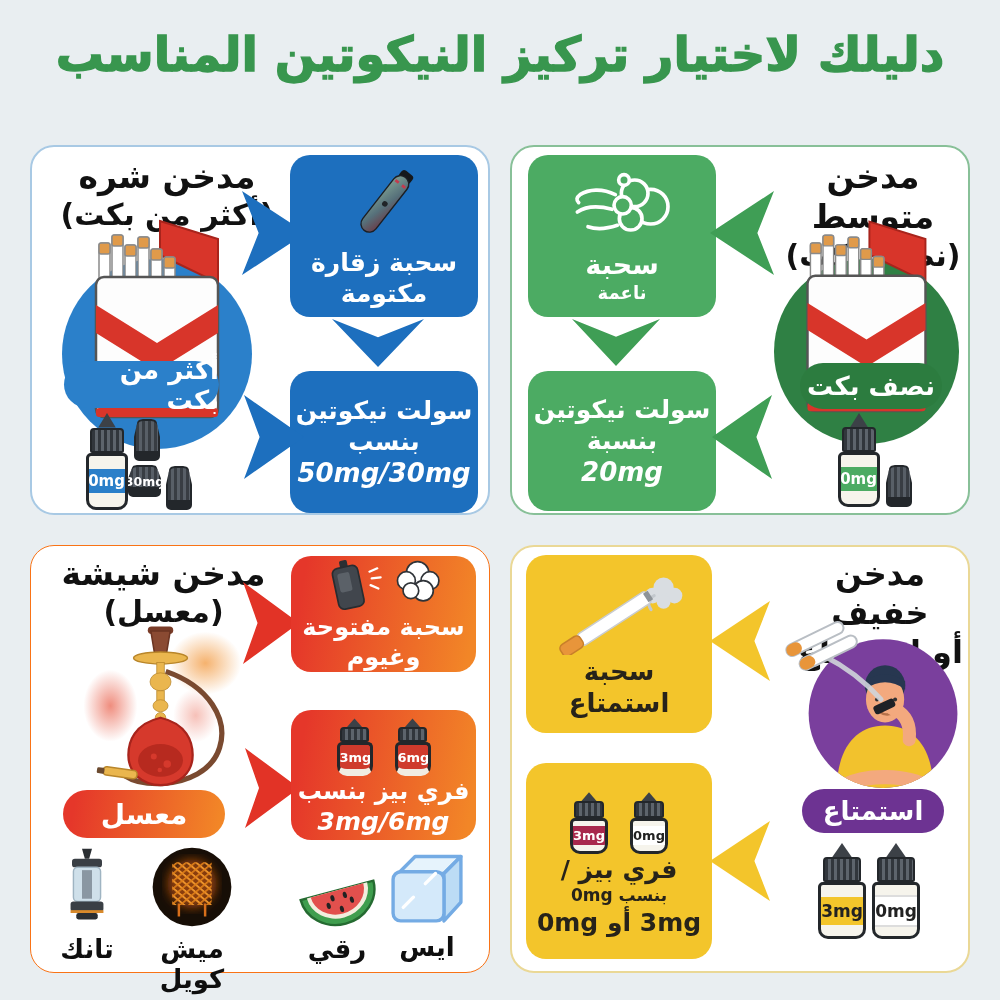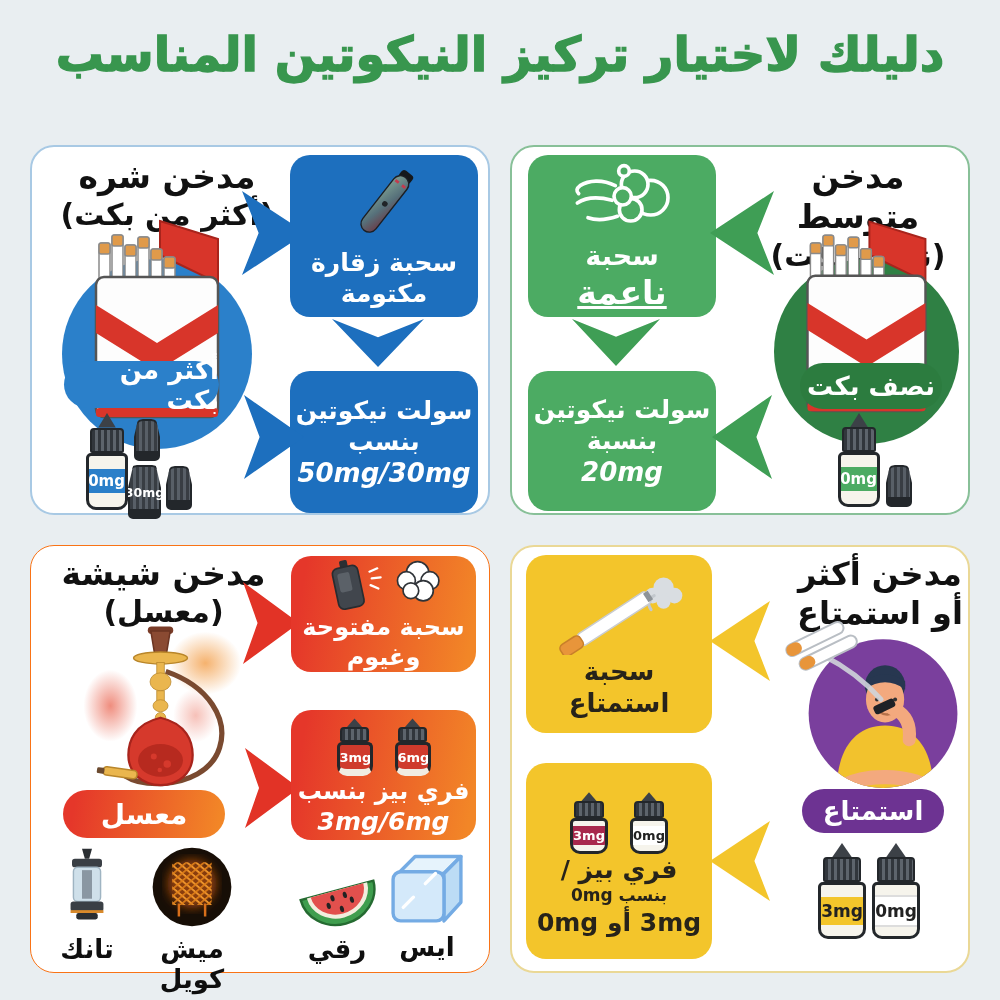--- a/index.html
+++ b/index.html
@@ -100,21 +100,21 @@
   <div class="bottle" style="left:54px;top:266px;width:42px;height:97px;">
     <div class="b-tip"></div>
     <div class="b-cap"></div>
     <div class="b-body">
       <div class="b-band" style="background:#2b7fc9;color:#fff;font-size:15px;padding:3px 0;">50mg</div>
     </div>
   </div>
   <div class="pod" style="left:102px;top:272px;width:26px;height:42px;">
       <div class="pbase"></div>
     </div>
-  <div class="pod" style="left:96px;top:318px;width:33px;height:54px;">
+  <div class="pod" style="left:96px;top:318px;width:33px;height:32px;">
     <span class="plabel">30mg</span>
       <div class="pbase"></div>
   </div>
   <div class="pod" style="left:134px;top:319px;width:26px;height:44px;">
       <div class="pbase"></div>
     </div>
 
   <div class="arrow ar-r" style="left:210px;top:44px;width:64px;height:84px;background:#1d6fbe;"></div>
 
   <div class="box" style="left:258px;top:8px;width:188px;height:162px;background:#1d6fbe;">
@@ -159,24 +159,24 @@
       </g>
       <g stroke="#fff" stroke-width="5.5" fill="#4cab63">
         <circle cx="128" cy="58" r="26"></circle>
           <circle cx="104" cy="38" r="20"></circle>
           <circle cx="98" cy="76" r="17"></circle>
           <circle cx="86" cy="56" r="13"></circle>
         <circle cx="88" cy="18" r="8"></circle>
       </g>
     </svg>
     <span class="bl" style="font-size:27px;">سحبة</span>
-    <span class="bl" style="font-size:33px;text-decoration:underline;">ناعمة</span>
-  </div>
-
-  <div class="heading" style="left:246px;top:10px;width:200px;">
+    <span class="bl" style="font-size:18px;">ناعمة</span>
+  </div>
+
+  <div class="heading" style="left:261px;top:10px;width:200px;">
     <span class="h1l">مدخن متوسط</span>
     <span class="h2l">(نصف بكت)</span>
   </div>
 
   <div class="circle" style="left:262px;top:112px;width:185px;height:185px;background:#2f8044;"></div>
 
   <svg style="position:absolute;left:282px;top:62px;" width="145" height="210" viewBox="0 0 150 215">
     <polygon points="78,12 136,30 136,74 78,46" fill="#d8352a" stroke="#a8241c" stroke-width="2"></polygon>
     <g stroke="#8a8a8a" stroke-width="1.5">
       <rect x="17" y="34" width="11" height="46" rx="3" fill="#fff"></rect>
@@ -390,21 +390,21 @@
         <rect x="40" y="58" width="104" height="17" rx="4" fill="#fff" stroke="#c9ccd0" stroke-width="2"></rect>
         <rect x="12" y="58" width="30" height="17" rx="6" fill="#e8953a" stroke="#c87f2a" stroke-width="2"></rect>
         <rect x="140" y="60" width="7" height="13" fill="#8d9398"></rect>
       </g>
     </svg>
     <span class="bl" style="font-size:26px;">سحبة</span>
     <span class="bl" style="font-size:26px;">استمتاع</span>
   </div>
 
   <div class="heading" style="left:278px;top:8px;width:180px;">
-    <span class="h1l" style="font-size:32px;">مدخن أكثر</span>
+    <span class="h1l" style="font-size:32px;">مدخن خفيف</span>
     <span class="h2l" style="font-size:32px;">أو استمتاع</span>
   </div>
 
   <svg style="position:absolute;left:272px;top:66px;" width="182" height="186" viewBox="0 0 180 185">
     <defs>
         <clipPath id="clipPerson">
           <circle cx="98" cy="100" r="74"></circle>
         </clipPath>
       </defs>
     <circle cx="98" cy="100" r="74" fill="#7a3f9d"></circle>

